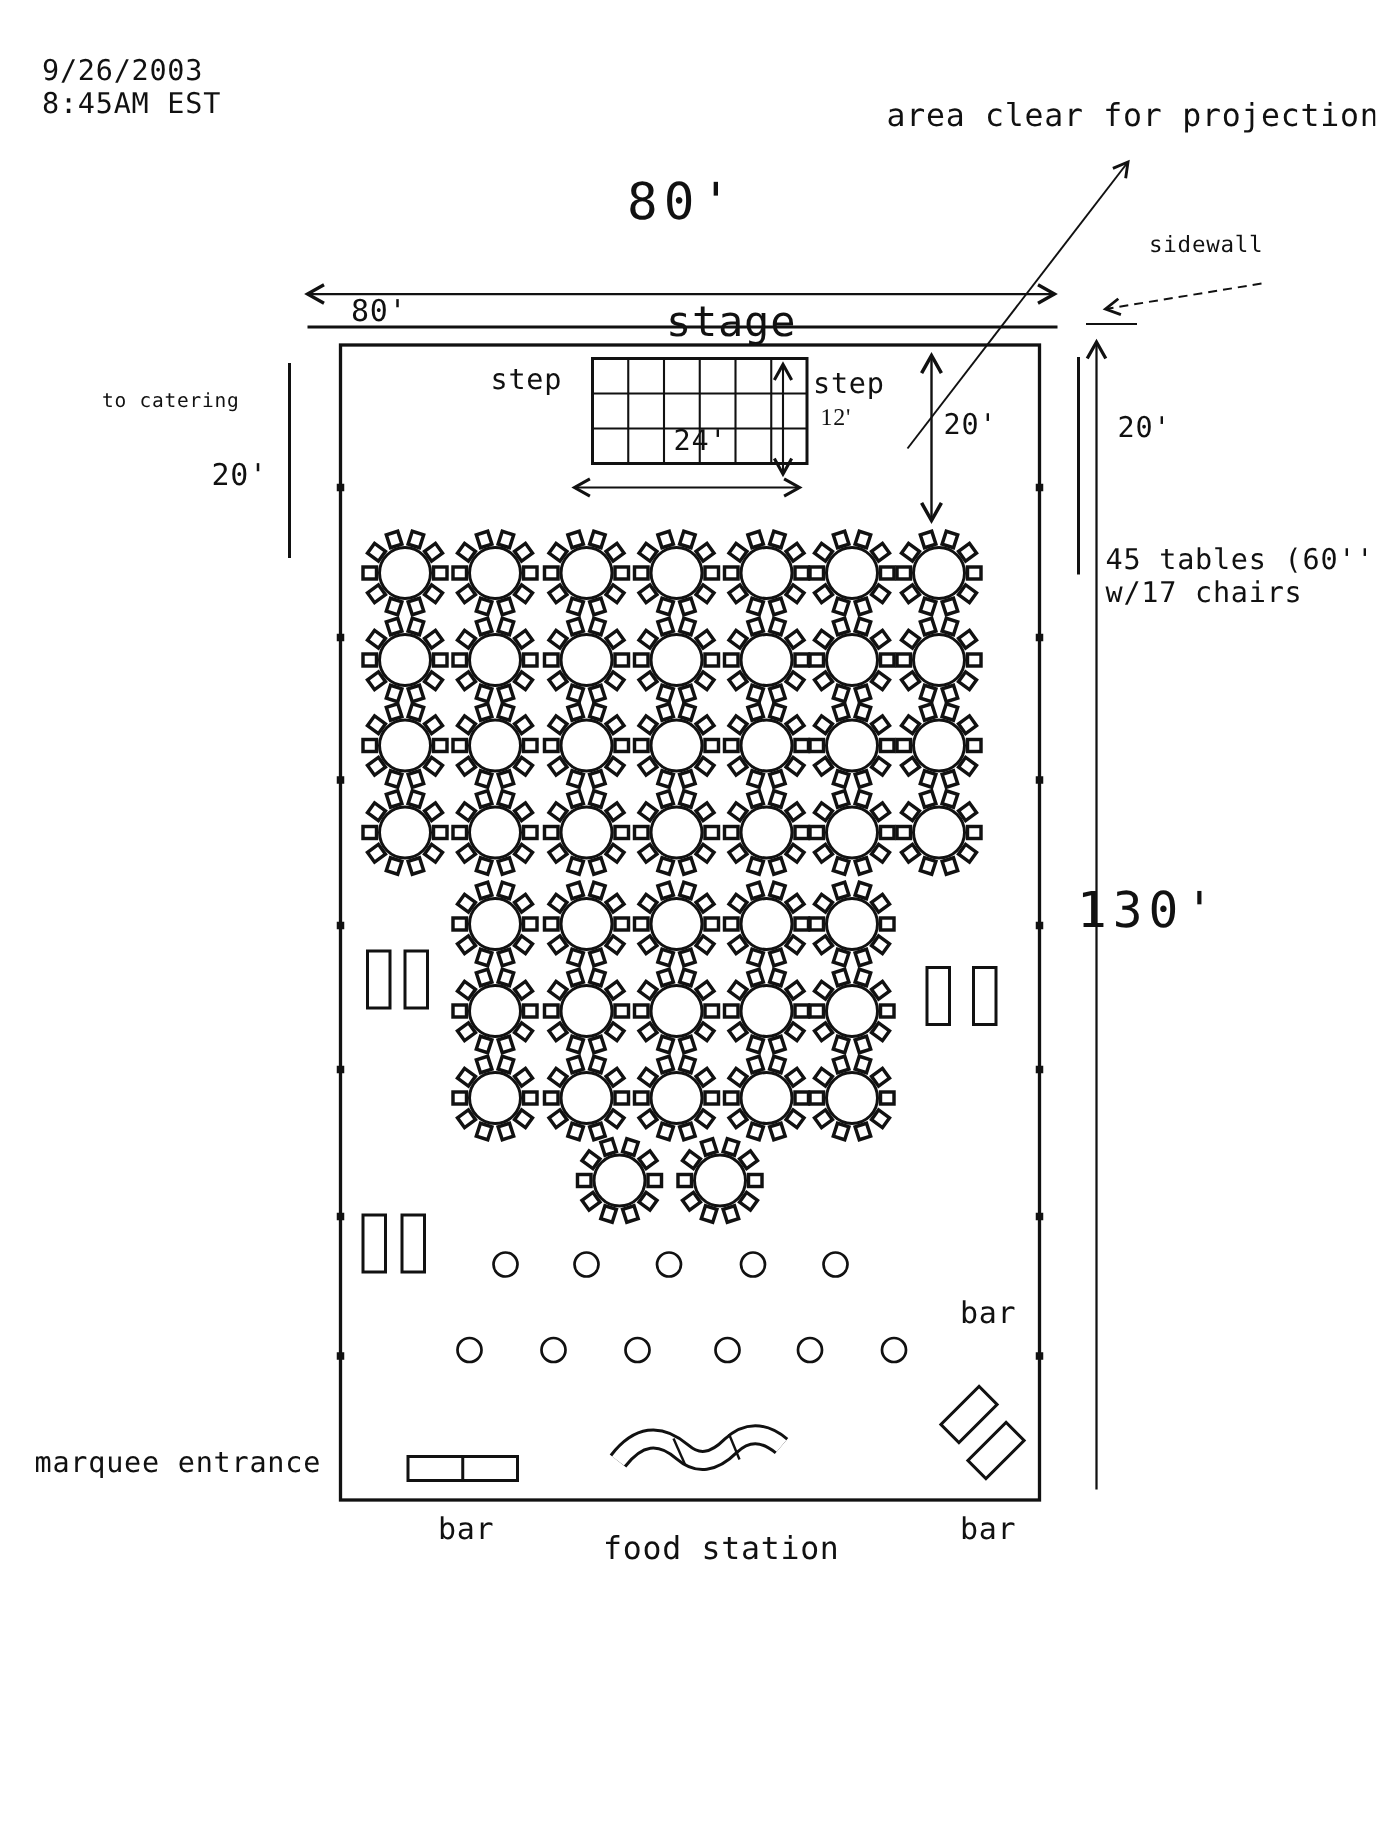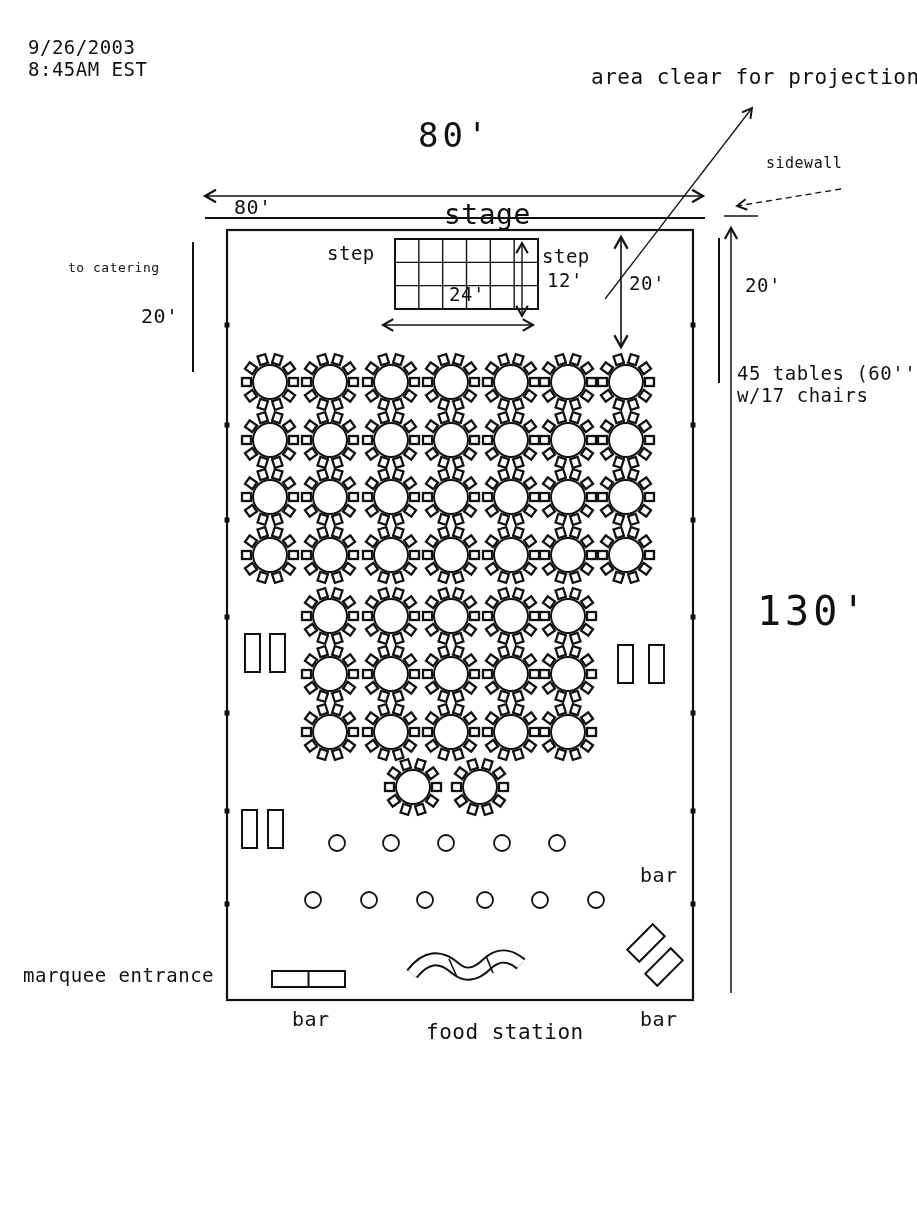--- a/index.html
+++ b/index.html
@@ -1608,29 +1608,29 @@
   <div class="lbl lbl-big" style="left:418px;top:118px;font-size:34px;">80'</div>
   <div class="lbl" style="left:234px;top:197px;font-size:20px;">80'</div>
   <div class="lbl" style="left:424px;top:200px;font-size:28px;margin-left:20px;">stage</div>
   <div class="lbl" style="left:766px;top:156px;font-size:15px;">sidewall</div>
 
   <div class="lbl" style="left:68px;top:261px;font-size:13px;">to catering</div>
   <div class="lbl" style="left:141px;top:306px;font-size:20px;">20'</div>
 
   <div class="lbl" style="left:327px;top:244px;font-size:19px;">step</div>
   <div class="lbl" style="left:542px;top:247px;font-size:19px;">step</div>
-  <div class="lbl" style="left:547px;top:271px;font-size:19px;">12'</div>
+  <div class="lbl" style="left:547px;top:271px;font-size:16px;font-family:Liberation Serif, serif;">12'</div>
   <div class="lbl" style="left:449px;top:285px;font-size:19px;">24'</div>
   <div class="lbl" style="left:629px;top:274px;font-size:19px;">20'</div>
   <div class="lbl" style="left:745px;top:276px;font-size:19px;">20'</div>
 
   <div class="lbl" style="left:737px;top:364px;font-size:19px;">45 tables (60''r)</div>
   <div class="lbl" style="left:737px;top:386px;font-size:19px;">w/17 chairs</div>
 
-  <div class="lbl lbl-big" style="left:757px;top:590px;font-size:40px;">130'</div>
+  <div class="lbl lbl-big" style="left:718px;top:590px;font-size:33px;">130'</div>
 
   <div class="lbl" style="left:640px;top:865px;font-size:20px;">bar</div>
   <div class="lbl" style="left:23px;top:966px;font-size:19px;">marquee entrance</div>
 
   <div class="lbl" style="left:292px;top:1009px;font-size:20px;">bar</div>
-  <div class="lbl" style="left:402px;top:1021px;font-size:21px;margin-left:24px;">food station</div>
+  <div class="lbl" style="left:402px;top:1021px;font-size:21px;">food station</div>
   <div class="lbl" style="left:640px;top:1009px;font-size:20px;">bar</div>
 </div>
 
 </body></html>

